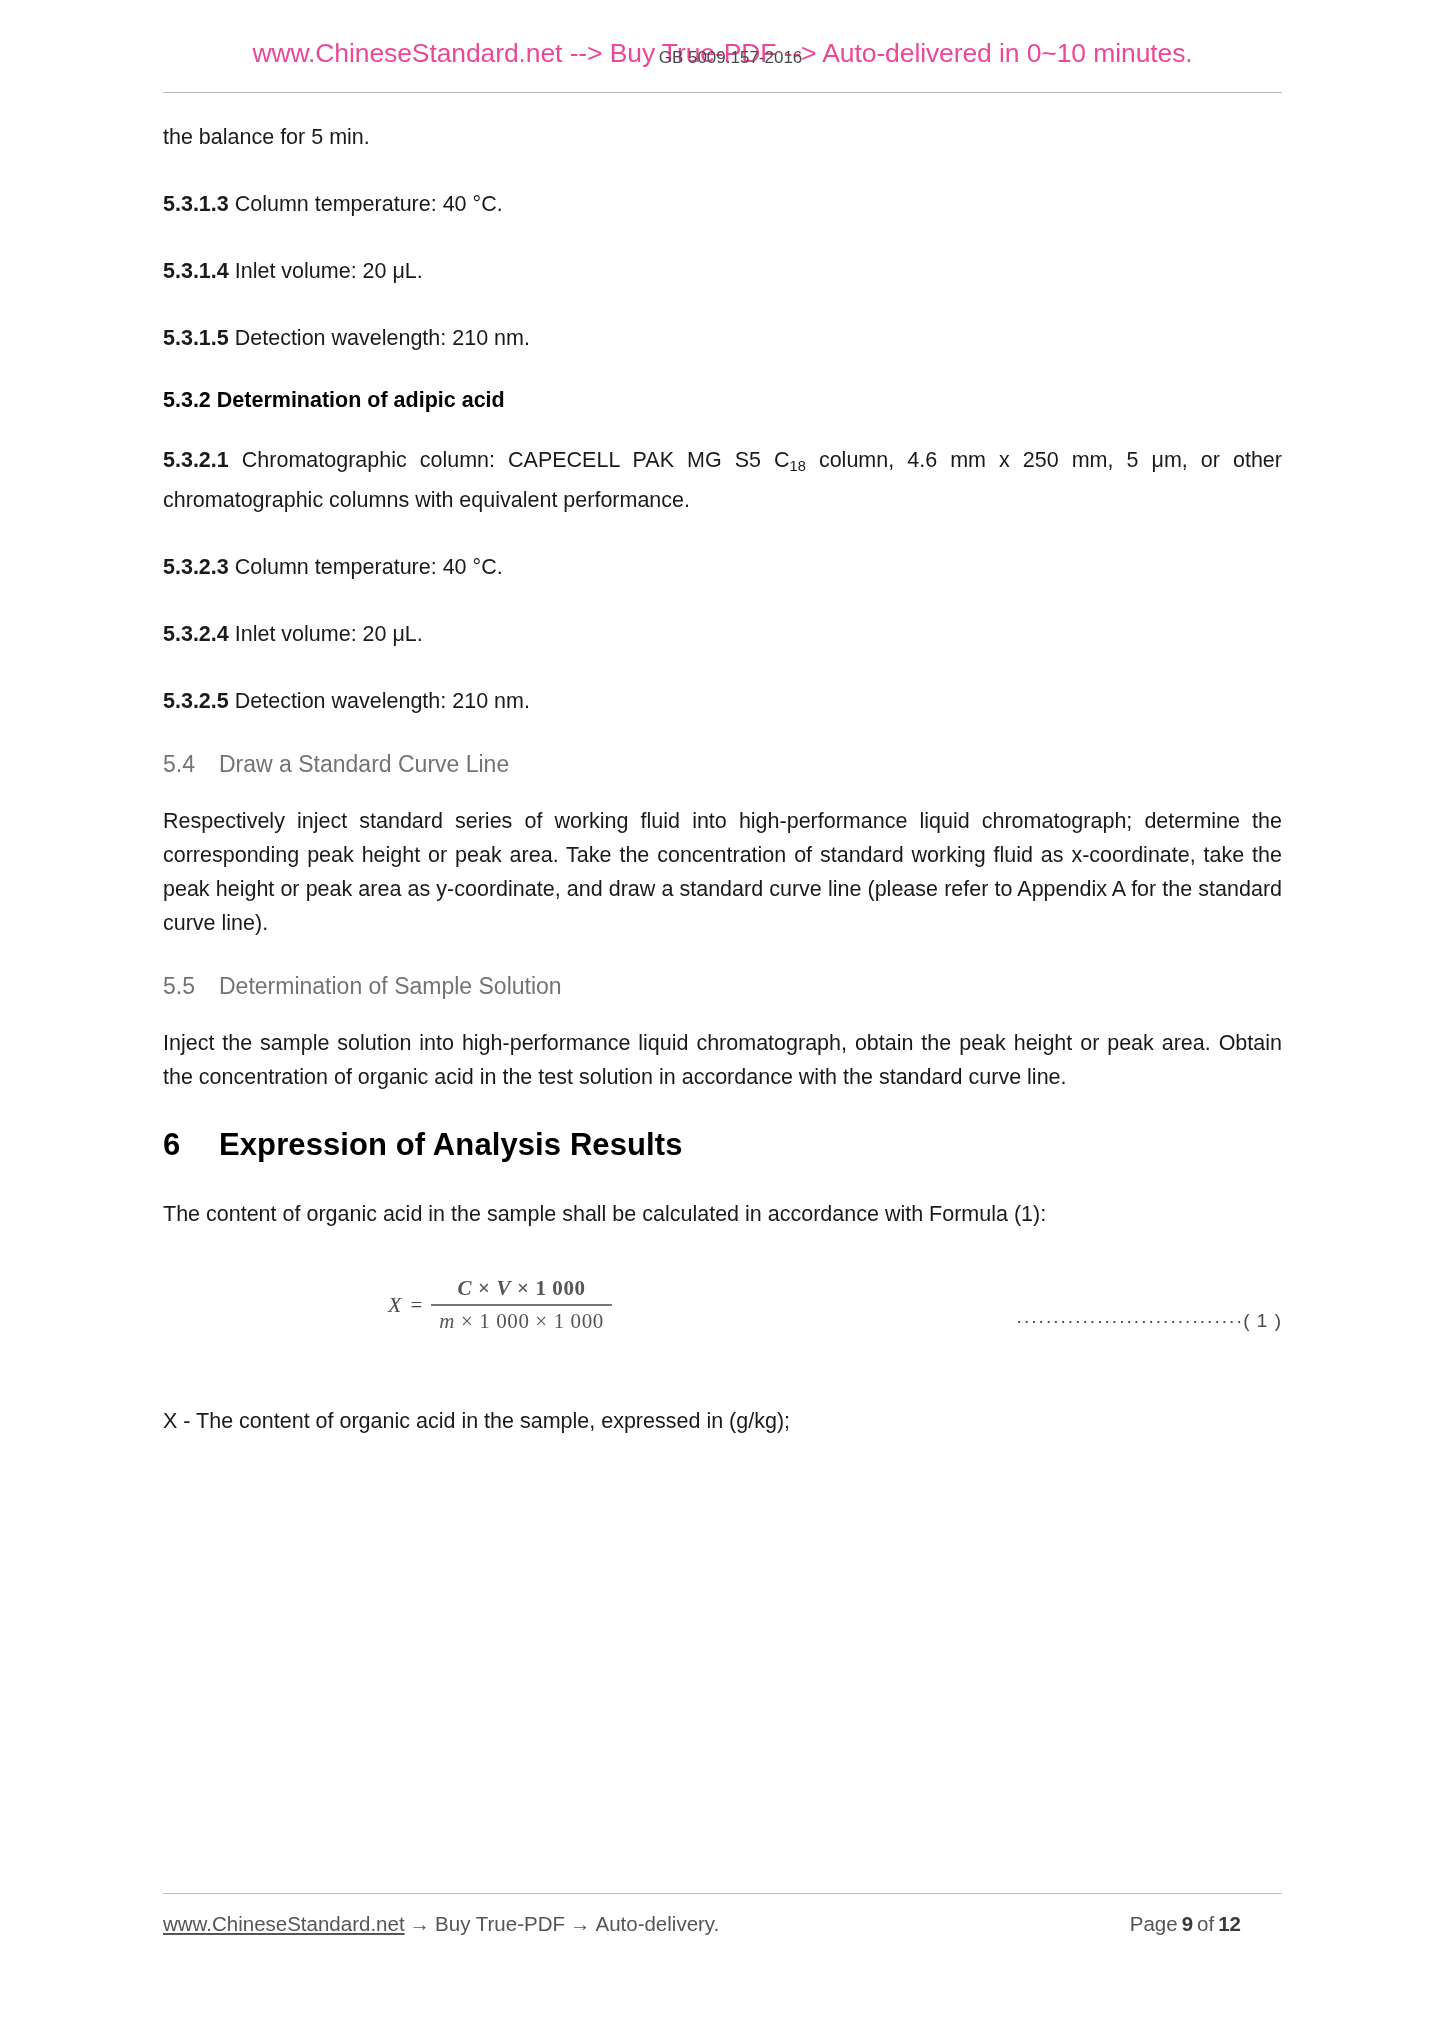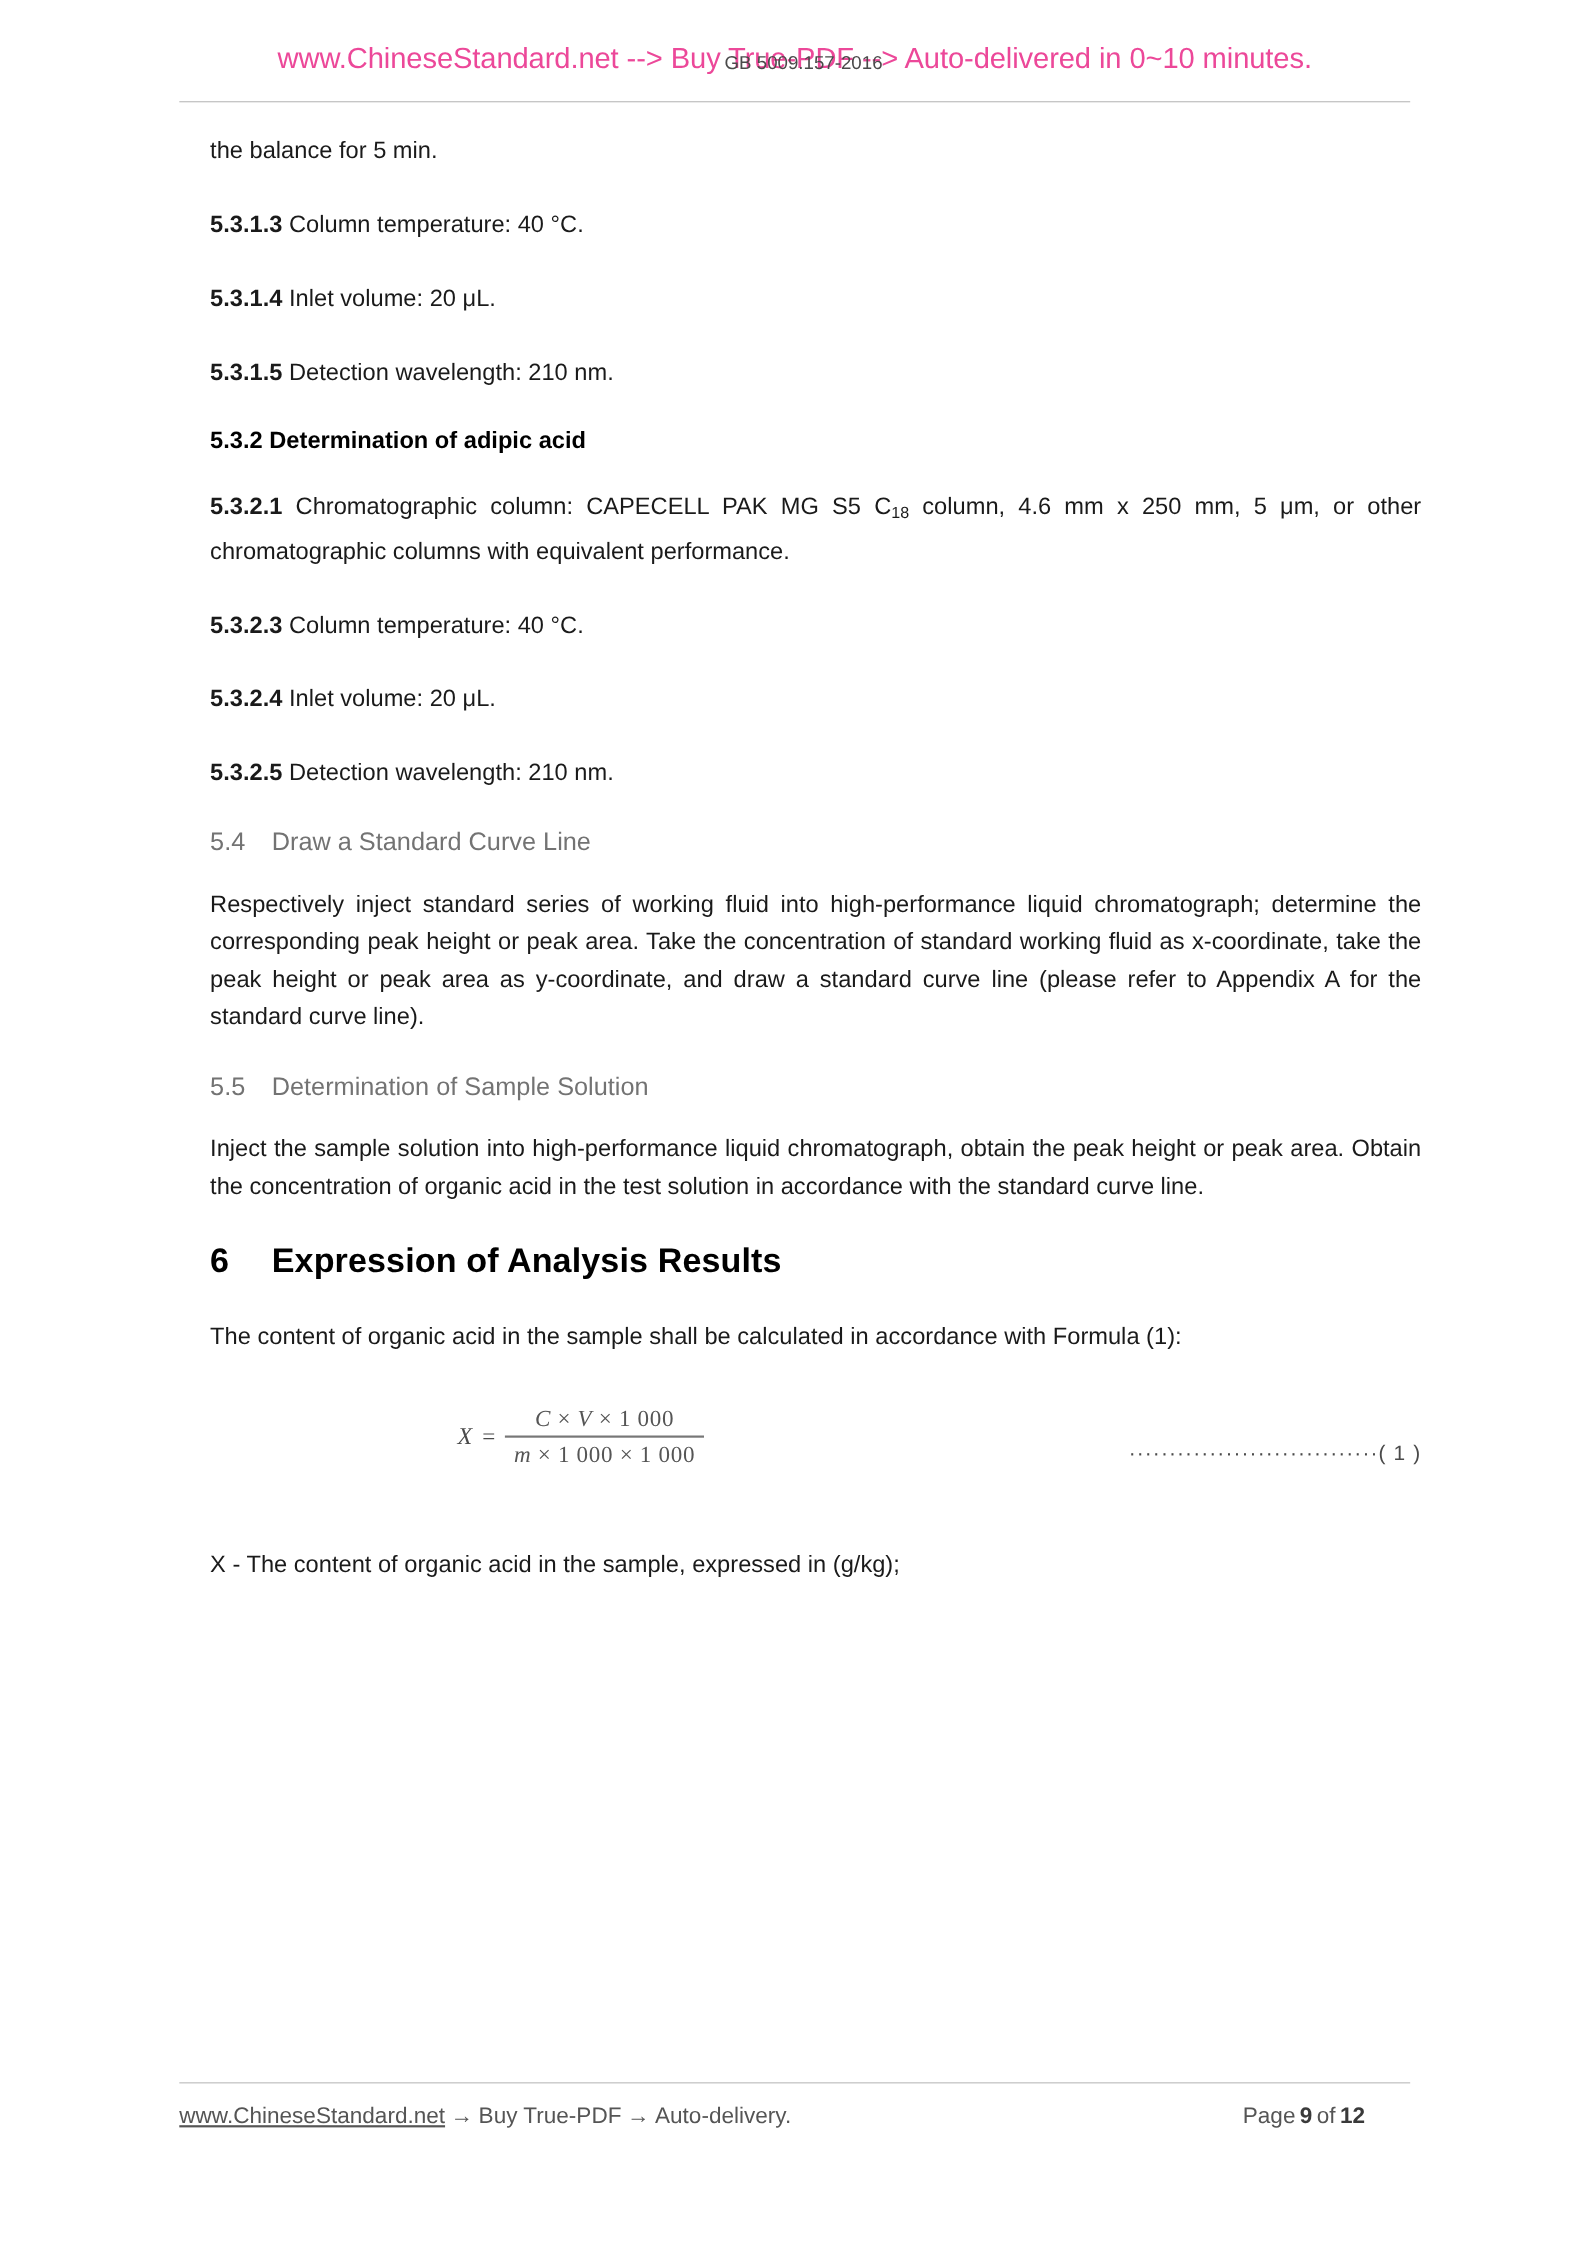--- a/index.html
+++ b/index.html
@@ -58,23 +58,22 @@
     right: 163px;
     top: 92px;
     height: 1px;
     background: #b9b9b9;
   }
 
   
   .content {
     position: absolute;
     left: 163px;
-    right: 153px;
+    right: 163px;
     top: 120px;
-    margin-left: 28px;
   }
 
   p.para {
     margin: 0 0 33px 0;
     font-size: 21.5px;
     line-height: 34px;
     text-align: justify;
     text-justify: inter-word;
     color: #1a1a1a;
   }
@@ -149,20 +148,21 @@
   }
   .frac {
     display: inline-flex;
     flex-direction: column;
     align-items: center;
     vertical-align: middle;
   }
   .frac .numer {
     padding: 0 8px 3px 8px;
     letter-spacing: 0.6px;
+    font-weight: bold;
   }
   .frac .bar {
     width: 100%;
     height: 2px;
     background: #777;
   }
   .frac .denom {
     padding: 3px 8px 0 8px;
     letter-spacing: 0.6px;
   }

